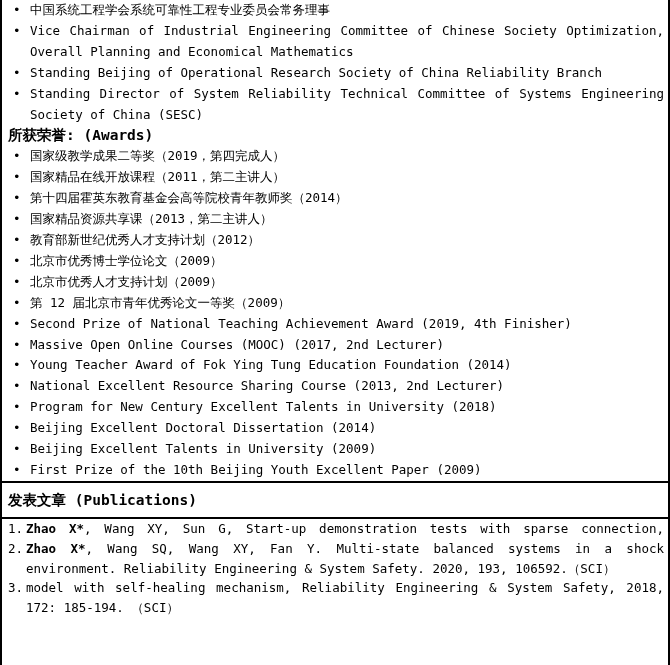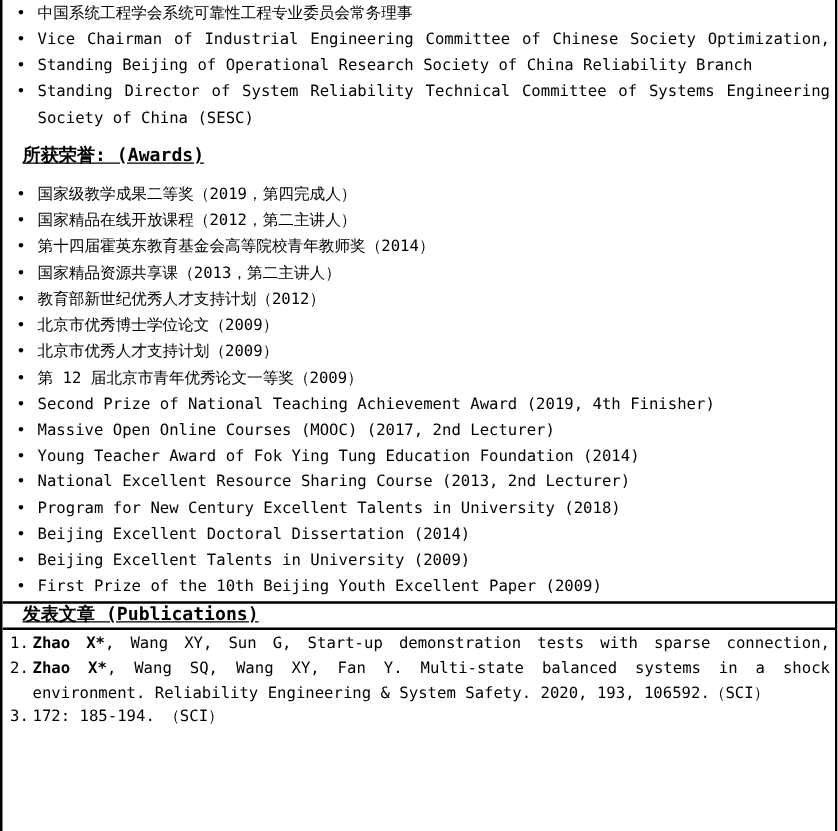--- a/index.html
+++ b/index.html
@@ -24,21 +24,21 @@
     background: #fff;
     overflow: hidden;
   }
   .cell {
     box-sizing: border-box;
     padding: 0 4px 0 6px;
     overflow: hidden;
   }
   #row1 { height: 481px; line-height: 20.9px; }
   #row2 {
-    height: 23px;
+    height: 38px;
     border-top: 2px solid #000;
     border-bottom: 2px solid #000;
     display: flex;
     align-items: center;
   }
   #row3 { height: 159px; }
   ul, ol { list-style: none; margin: 0; padding: 0; }
   li { position: relative; }
   ul > li { padding-left: 22px; }
   ol > li { padding-left: 18px; }
@@ -51,22 +51,21 @@
   .line { white-space: nowrap; }
   .line.j {
     white-space: normal;
     text-align: justify;
     text-align-last: justify;
   }
   .heading {
     font-weight: bold;
     font-size: 14.5px;
     line-height: 20.9px;
-    margin: 10px;
-    text-decoration: underline;
+    margin: 0;
   }
   #row2 .heading { line-height: 19px; }
   .note {
     line-height: 21px;
     margin: 0;
     white-space: nowrap;
   }
   .note i {
     font-style: italic;
     font-weight: bold;
@@ -87,40 +86,41 @@
 
   <section class="cell" id="row1">
     <ul id="membership-list">
         <li>
           <span class="marker">•</span>
           <div class="line">中国系统工程学会系统可靠性工程专业委员会常务理事</div>
         </li>
         <li>
           <span class="marker">•</span>
           <div class="line j">Vice Chairman of Industrial Engineering Committee of Chinese Society Optimization,</div>
+          <div class="line">Overall Planning and Economical Mathematics</div>
         </li>
         <li>
           <span class="marker">•</span>
           <div class="line">Standing Beijing of Operational Research Society of China Reliability Branch</div>
         </li>
         <li>
           <span class="marker">•</span>
           <div class="line j">Standing Director of System Reliability Technical Committee of Systems Engineering</div>
           <div class="line">Society of China (SESC)</div>
         </li>
       </ul>
     <h3 class="heading">所获荣誉: (Awards)</h3>
     <ul id="awards-list">
         <li>
           <span class="marker">•</span>
           <div class="line">国家级教学成果二等奖（2019，第四完成人）</div>
         </li>
         <li>
           <span class="marker">•</span>
-          <div class="line">国家精品在线开放课程（2012，第二主讲人）</div>
+          <div class="line">国家精品在线开放课程（2011，第二主讲人）</div>
         </li>
         <li>
           <span class="marker">•</span>
           <div class="line">第十四届霍英东教育基金会高等院校青年教师奖（2014）</div>
         </li>
         <li>
           <span class="marker">•</span>
           <div class="line">国家精品资源共享课（2013，第二主讲人）</div>
         </li>
         <li>
@@ -184,18 +184,19 @@
           <span class="marker">1.</span>
           <div class="line j"><b>Zhao X*</b>, Wang XY, Sun G, Start-up demonstration tests with sparse connection,</div>
         </li>
         <li>
           <span class="marker">2.</span>
           <div class="line j"><b>Zhao X*</b>, Wang SQ, Wang XY, Fan Y. Multi-state balanced systems in a shock</div>
           <div class="line">environment. Reliability Engineering &amp; System Safety. 2020, 193, 106592.（SCI）</div>
         </li>
         <li>
           <span class="marker">3.</span>
+          <div class="line j">model with self-healing mechanism, Reliability Engineering &amp; System Safety, 2018,</div>
           <div class="line">172: 185-194. （SCI）</div>
         </li>
       </ol>
   </section>
 
 </div>
 
 </body></html>

